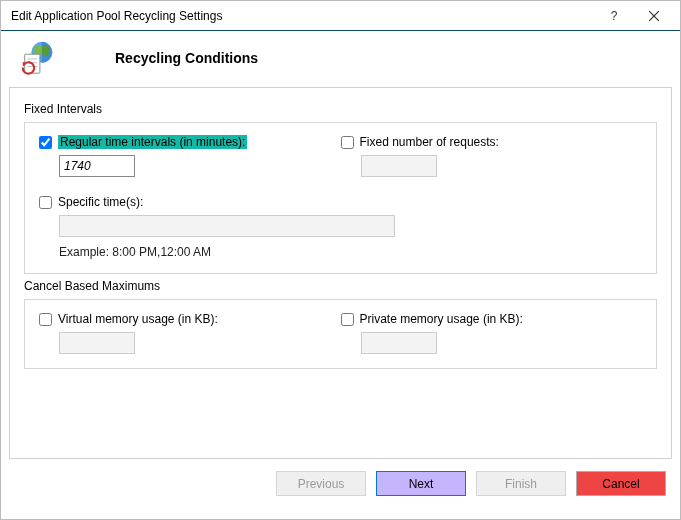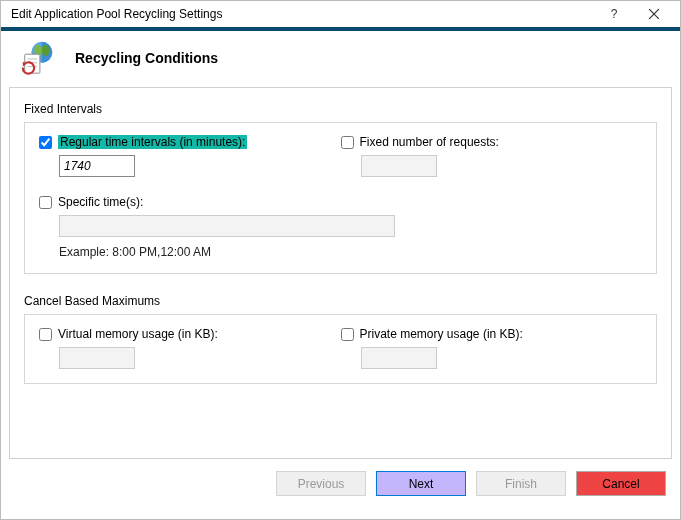--- a/index.html
+++ b/index.html
@@ -11,43 +11,44 @@
       width: 681px;
       height: 520px;
       overflow: hidden;
       border: 1px solid #bbb;
     }
     .titlebar {
       display: flex;
       align-items: center;
       height: 30px;
       padding: 0 6px 0 10px;
-      border-bottom: 4px solid #0c4a6e;
+      border-bottom: 1px solid #0c4a6e;
     }
     .titlebar-title { flex: 1; font-size: 12px; }
     .titlebar-btn {
       width: 40px; height: 28px;
       display: flex; align-items: center; justify-content: center;
       cursor: pointer;
       color: #333;
     }
     .header {
       display: flex;
       align-items: center;
       padding: 8px 18px 10px 18px;
+      gap: 40px;
     }
     .header-icon { width: 38px; height: 38px; margin-right: 18px; }
     .header-title { font-weight: bold; font-size: 14px; }
     .content {
       border: 1px solid #d0d0d0;
       margin: 0 8px;
       padding: 14px 14px 10px 14px;
       height: 372px;
     }
-    .fieldset { margin-bottom: 20px; }
+    .fieldset { margin-bottom: 5px; }
     .fieldset-legend { font-size: 12px; margin-bottom: 6px; }
     .fieldset-box {
       border: 1px solid #d6d6d6;
       padding: 12px 14px 14px 14px;
     }
     .row { display: flex; }
     .col { flex: 1; }
     .check-row {
       display: flex; align-items: center;
       margin-bottom: 6px;

